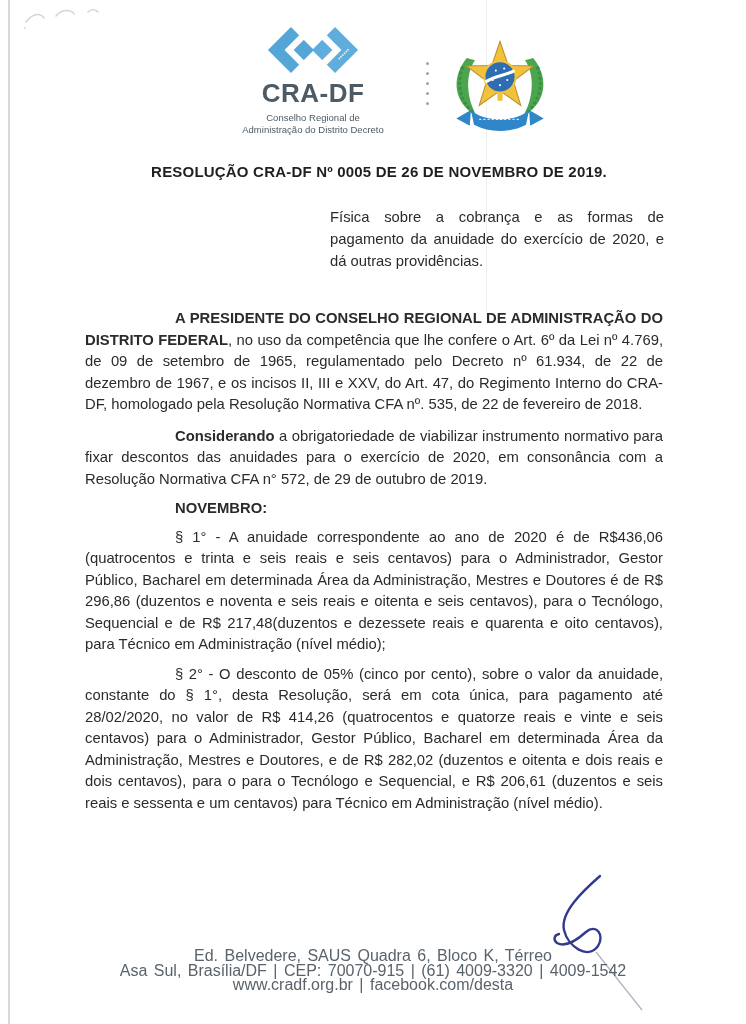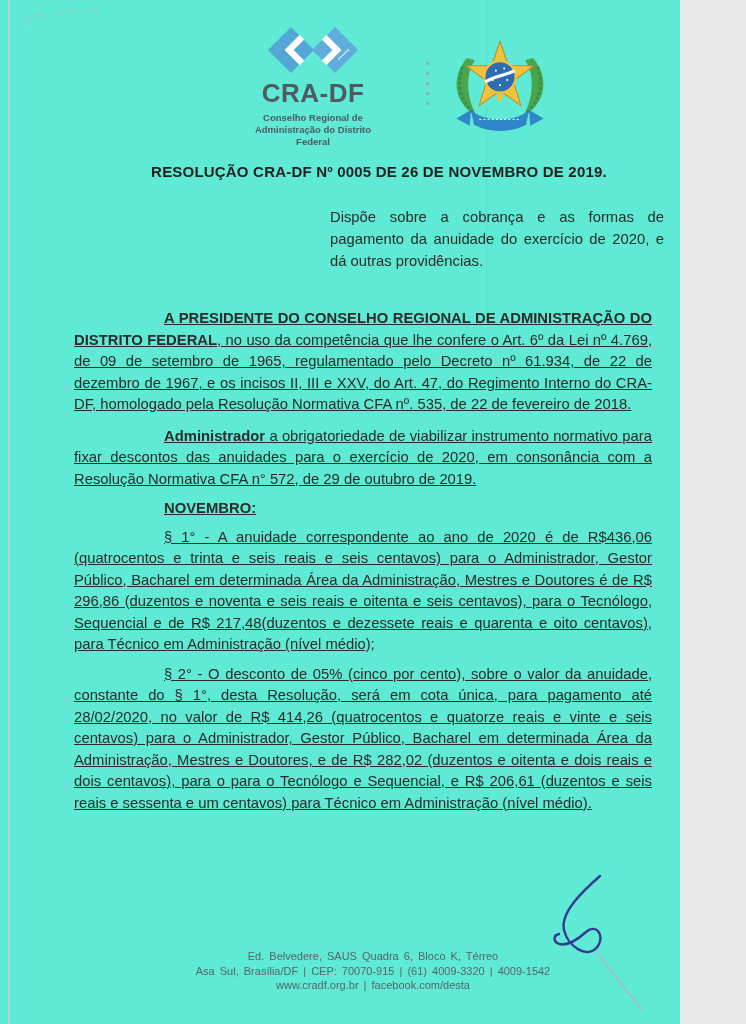--- a/index.html
+++ b/index.html
@@ -1,50 +1,50 @@
 <!DOCTYPE html>
 <html><head>
 <meta charset="utf-8">
 <style>
   html,body{margin:0;padding:0;}
   body{width:746px;height:1024px;background:#e9e9e9;font-family:"Liberation Sans",sans-serif;}
-  .page{position:relative;width:680px;height:1024px;background:#5eead4;overflow:hidden;}
+  .page{position:relative;width:746px;height:1024px;background:#ffffff;overflow:hidden;}
 
   
   .scan-edge-left{position:absolute;left:8px;top:0;width:2px;height:100%;background:#c9ccce;opacity:.75;}
   .fold-line{position:absolute;left:486px;top:0;width:1px;height:312px;background:rgba(90,95,100,.10);}
   .scribbles{position:absolute;left:22px;top:2px;opacity:.6;}
 
   
   .header-logo{position:absolute;left:238px;top:26px;width:150px;text-align:center;color:#4e5a64;}
   .logo-icon-wrap{display:flex;justify-content:center;}
   .logo-acronym{font-size:26px;font-weight:bold;letter-spacing:.5px;margin-top:4px;color:#4e5a64;}
-  .logo-name{font-size:9.5px;font-weight:bold;line-height:12px;margin-top:3px;color:#4e5a64;}
+  .logo-name{font-size:9.5px;font-weight:normal;line-height:12px;margin-top:3px;color:#4e5a64;}
   .dots{position:absolute;left:426px;top:62px;display:flex;flex-direction:column;gap:7px;}
   .dots span{width:3px;height:3px;border-radius:50%;background:#9fa4a9;}
   .coat{position:absolute;left:448px;top:30px;}
 
   
   .doc-title{position:absolute;left:6px;top:163px;width:746px;text-align:center;
              font-size:15px;font-weight:bold;color:#1f1f1f;letter-spacing:.2px;}
   .epigraph{position:absolute;left:330px;top:206px;width:334px;font-size:14.8px;line-height:22px;
             text-align:justify;color:#2b2b2b;}
-  .content{position:absolute;left:74px;top:308px;width:578px;font-size:14.8px;line-height:21.5px;color:#2b2b2b;text-decoration:underline;}
+  .content{position:absolute;left:85px;top:308px;width:578px;font-size:14.8px;line-height:21.5px;color:#2b2b2b;}
   .content p{margin:0;text-align:justify;text-indent:90px;}
   .p2{margin-top:10px !important;}
   .p3{margin-top:8px !important;}
   .p4{margin-top:9px !important;}
   .p5{margin-top:7px !important;}
   .p6{margin-top:8px !important;}
   .lead{font-weight:bold;}
 
   
   .sig{position:absolute;left:538px;top:868px;}
   .footer{position:absolute;left:0;top:949px;width:746px;text-align:center;
-          font-size:11px;line-height:14.5px;color:#59636c;word-spacing:2px;}
+          font-size:16px;line-height:14.5px;color:#59636c;word-spacing:2px;}
 </style>
 </head>
 <body>
 
 <div class="page">
 
   <div class="scan-edge-left"></div>
   <div class="fold-line"></div>
 
   <svg class="scribbles" width="120" height="30" viewBox="0 0 120 30">
@@ -58,21 +58,21 @@
         <polygon points="26,1 51,26 26,51 1,26" fill="#54a6d7"></polygon>
         <polygon points="74,1 99,26 74,51 49,26" fill="#5faddc"></polygon>
         <polyline points="38,12 24,26 38,40" fill="none" stroke="#fdfdfc" stroke-width="7"></polyline>
         <polyline points="62,12 76,26 62,40" fill="none" stroke="#fdfdfc" stroke-width="7"></polyline>
         <line x1="78" y1="36" x2="89" y2="25" stroke="#ffffff" stroke-width="2" stroke-dasharray="1.5,1.2" opacity=".9"></line>
       </svg>
     </div>
     <div class="logo-acronym">CRA-DF</div>
     <div class="logo-name">
       <div>Conselho Regional de</div>
-      <div>Administração do Distrito Federal</div>
+      <div>Administração do Distrito Decreto</div>
     </div>
   </div>
 
   <div class="dots">
     <span></span>
       <span></span>
       <span></span>
       <span></span>
       <span></span>
   </div>
@@ -92,25 +92,25 @@
     <circle cx="57" cy="47" r="1" fill="#fff"></circle>
     <rect x="47.5" y="59" width="5" height="8" fill="#f2c23d"></rect>
     <path d="M22,76 C34,88 66,88 78,76 L75,90 C60,98 40,98 25,90 Z" fill="#2f86c9"></path>
     <polygon points="22,76 8,84 21,91" fill="#2f86c9"></polygon>
     <polygon points="78,76 92,84 79,91" fill="#2f86c9"></polygon>
     <line x1="30" y1="85" x2="70" y2="85" stroke="#ffffff" stroke-width="1.2" stroke-dasharray="2,2" opacity=".85"></line>
   </svg>
 
   <div class="doc-title">RESOLUÇÃO CRA-DF Nº 0005 DE 26 DE NOVEMBRO DE 2019.</div>
 
-  <div class="epigraph">Dispõe sobre a cobrança e as formas de pagamento da anuidade do exercício de 2020, e dá outras providências.</div>
+  <div class="epigraph">Física sobre a cobrança e as formas de pagamento da anuidade do exercício de 2020, e dá outras providências.</div>
 
   <div class="content">
     <p><span class="lead">A PRESIDENTE DO CONSELHO REGIONAL DE ADMINISTRAÇÃO DO DISTRITO FEDERAL</span><span>, no uso da competência que lhe confere o Art. 6º da Lei nº 4.769, de 09 de setembro de 1965, regulamentado pelo Decreto nº 61.934, de 22 de dezembro de 1967, e os incisos II, III e XXV, do Art. 47, do Regimento Interno do CRA-DF, homologado pela Resolução Normativa CFA nº. 535, de 22 de fevereiro de 2018.</span></p>
-    <p class="p2"><span class="lead">Administrador</span><span> a obrigatoriedade de viabilizar instrumento normativo para fixar descontos das anuidades para o exercício de 2020, em consonância com a Resolução Normativa CFA n° 572, de 29 de outubro de 2019.</span></p>
+    <p class="p2"><span class="lead">Considerando</span><span> a obrigatoriedade de viabilizar instrumento normativo para fixar descontos das anuidades para o exercício de 2020, em consonância com a Resolução Normativa CFA n° 572, de 29 de outubro de 2019.</span></p>
     <p class="p3"><span class="lead">NOVEMBRO:</span><span></span></p>
     <p class="p5"><span class="lead"></span><span>§ 1° - A anuidade correspondente ao ano de 2020 é de R$436,06 (quatrocentos e trinta e seis reais e seis centavos) para o Administrador, Gestor Público, Bacharel em determinada Área da Administração, Mestres e Doutores é de R$ 296,86 (duzentos e noventa e seis reais e oitenta e seis centavos), para o Tecnólogo, Sequencial e de R$ 217,48(duzentos e dezessete reais e quarenta e oito centavos), para Técnico em Administração (nível médio);</span></p>
     <p class="p6"><span class="lead"></span><span>§ 2° - O desconto de 05% (cinco por cento), sobre o valor da anuidade, constante do § 1°, desta Resolução, será em cota única, para pagamento até 28/02/2020, no valor de R$ 414,26 (quatrocentos e quatorze reais e vinte e seis centavos) para o Administrador, Gestor Público, Bacharel em determinada Área da Administração, Mestres e Doutores, e de R$ 282,02 (duzentos e oitenta e dois reais e dois centavos), para o para o Tecnólogo e Sequencial, e R$ 206,61 (duzentos e seis reais e sessenta e um centavos) para Técnico em Administração (nível médio).</span></p>
   </div>
 
   <svg class="sig" width="120" height="152" viewBox="0 0 120 152">
     <path d="M62,8 C46,22 22,44 26,62 C30,79 50,92 60,78 C67,67 58,55 48,64 C39,72 28,80 19,75 C15,72 16,67 21,66" fill="none" stroke="#333a8e" stroke-width="2.4" stroke-linecap="round"></path>
     <line x1="58" y1="84" x2="104" y2="142" stroke="#b2b5c4" stroke-width="1.3"></line>
   </svg>
 

